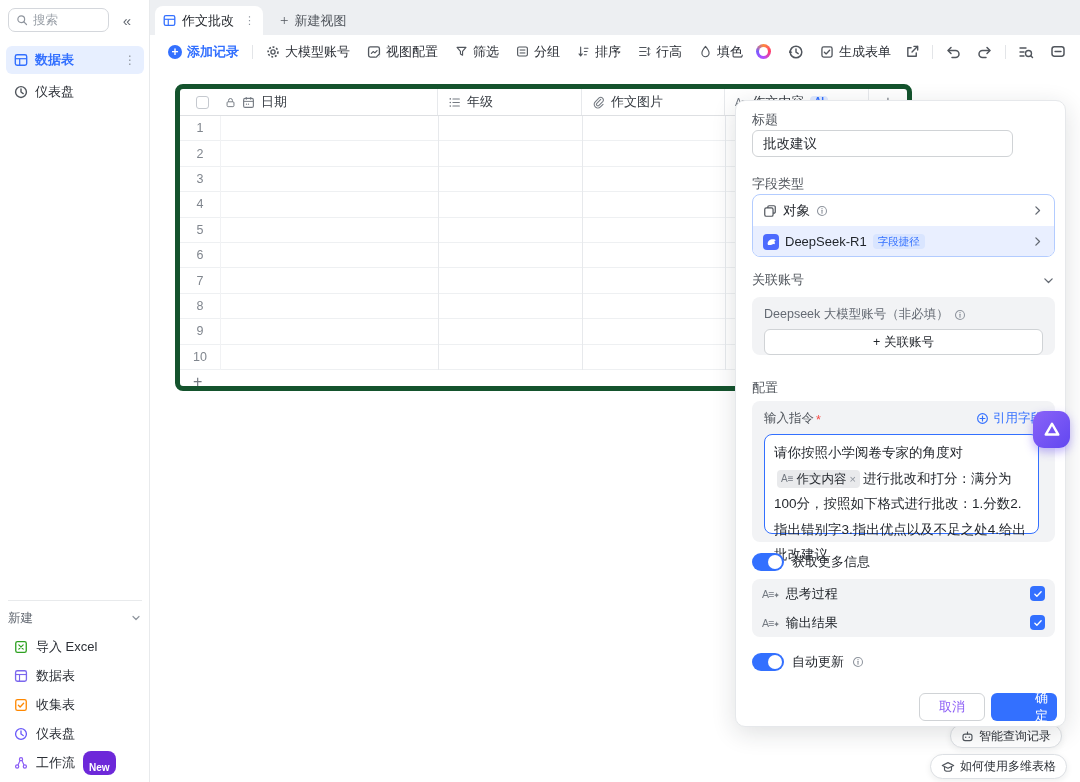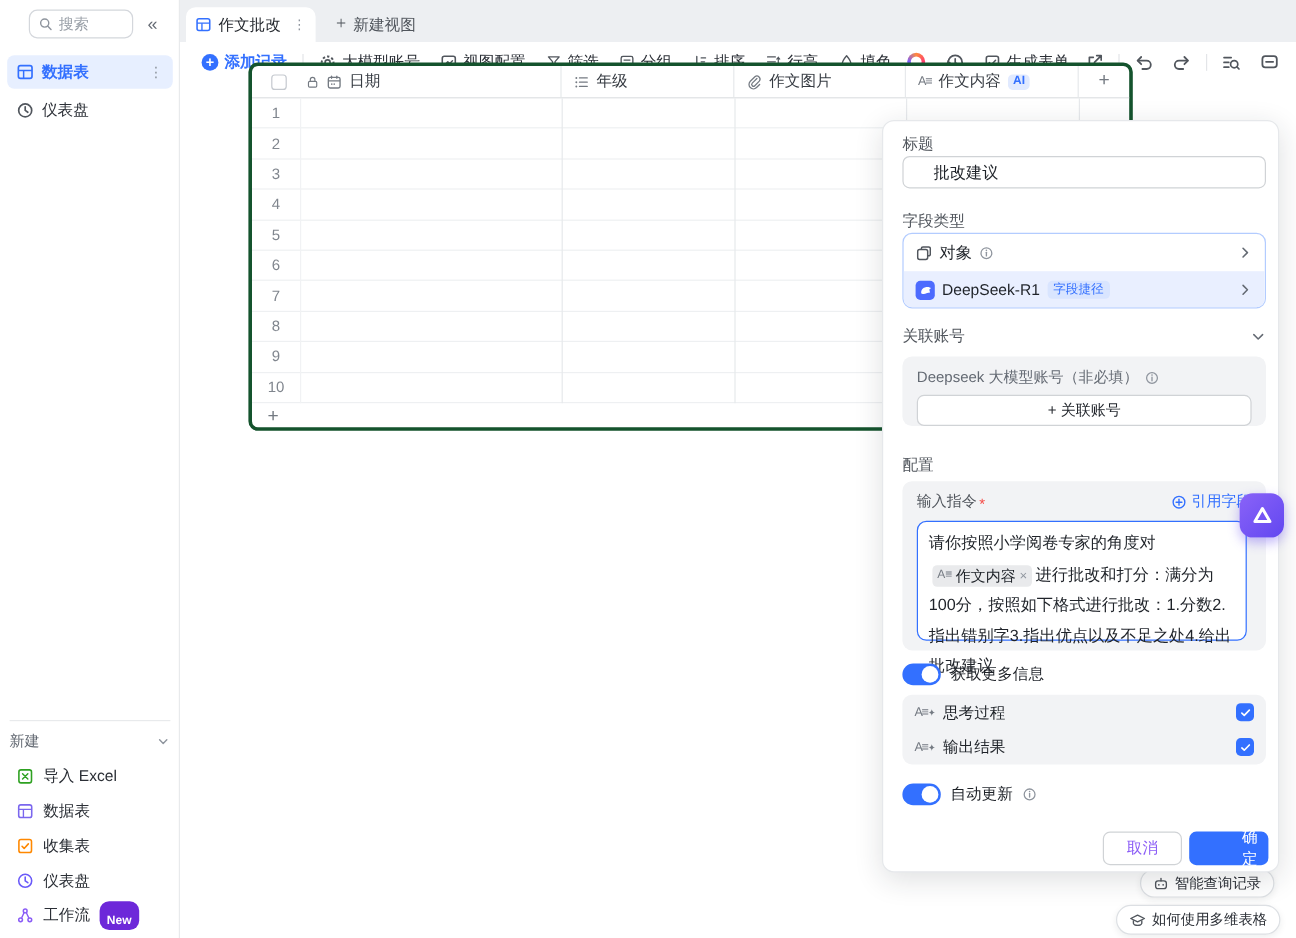--- a/index.html
+++ b/index.html
@@ -3,21 +3,21 @@
 <meta charset="utf-8">
 <style>
   * { margin:0; padding:0; box-sizing:border-box; }
   html,body { width:1080px; height:782px; overflow:hidden; }
   body { font-family:"Liberation Sans","DejaVu Sans",sans-serif; color:#1f2329; background:#fff; }
   #root { position:relative; width:1080px; height:782px; background:#fff; overflow:hidden; }
   svg { display:block; }
 
   
   .sidebar { position:absolute; left:0; top:0; width:150px; height:782px; background:#fff; border-right:1px solid #e8eaec; z-index:3; }
-  .search-box { position:absolute; left:24px; top:8px; width:87px; height:24px; border:1px solid #d4d7dc; border-radius:7px; display:flex; align-items:center; padding:0 7px; gap:5px; background:#fff; }
+  .search-box { position:absolute; left:8px; top:8px; width:101px; height:24px; border:1px solid #d4d7dc; border-radius:7px; display:flex; align-items:center; padding:0 7px; gap:5px; background:#fff; }
   .search-box input { border:none; outline:none; width:60px; font-size:12.5px; color:#1f2329; background:transparent; font-family:inherit; }
   .search-box input::placeholder { color:#9aa0a8; }
   .collapse-btn { position:absolute; left:116px; top:9px; width:22px; height:22px; display:flex; align-items:center; justify-content:center; color:#646a73; font-size:15px; cursor:pointer; }
   .nav-item { position:absolute; left:6px; width:138px; height:28px; border-radius:6px; display:flex; align-items:center; padding:0 8px; gap:7px; font-size:13px; color:#2b2f36; cursor:pointer; }
   .nav-item.active { background:#e7efff; color:#3370ff; font-weight:bold; }
   .nav-item .more-dots { margin-left:auto; color:#8f959e; font-weight:normal; font-size:12px; letter-spacing:0; }
   .side-divider { position:absolute; left:8px; top:600px; width:134px; height:1px; background:#e8eaec; }
   .new-section-head { position:absolute; left:8px; top:606px; width:134px; height:24px; display:flex; align-items:center; font-size:12.5px; color:#646a73; }
   .new-section-head .chev { margin-left:auto; }
   .new-list { position:absolute; left:6px; top:632px; width:138px; }
@@ -35,38 +35,38 @@
   .toolbar { position:absolute; left:0; top:35px; right:0; height:33px; background:#fff; display:flex; align-items:center; }
   .tb-item { display:flex; align-items:center; gap:5px; font-size:13px; color:#2b2f36; cursor:pointer; white-space:nowrap; }
   .tb-item .ic { color:#51565d; }
   .tb-sep { width:1px; height:14px; background:#e3e5e8; }
   .add-record { color:#3370ff; font-weight:bold; }
   .plus-circle { width:14px; height:14px; border-radius:50%; background:#3370ff; color:#fff; display:flex; align-items:center; justify-content:center; font-size:12px; font-weight:bold; line-height:1; }
   .grad-ring { width:15px; height:15px; border-radius:50%; background:conic-gradient(#ff8a3d,#ff3d6e,#b44cff,#7a5cff,#ff8a3d); position:relative; cursor:pointer; }
   .grad-ring::after { content:""; position:absolute; inset:3px; background:#fff; border-radius:50%; }
 
   
-  .grid-table { position:absolute; left:25px; top:52px; width:737px; height:307px; border:3px solid #14532d; border-radius:8px; background:#fff;margin-left:32px; }
+  .grid-table { position:absolute; left:25px; top:84px; width:737px; height:307px; border:5px solid #14532d; border-radius:8px; background:#fff; }
   .ghead { display:flex; height:27px; border-bottom:1px solid #dee0e3; }
   .hcell { display:flex; align-items:center; gap:6px; padding:0 10px; font-size:13px; color:#363b42; border-right:1px solid #e7e9ec; cursor:pointer; }
   .hcell:last-child { border-right:none; justify-content:center; color:#747a82; font-size:16px; }
   .hcell .hicon { color:#747a82; display:flex; }
   .hcheckbox { width:13px; height:13px; border:1.5px solid #c5c9cf; border-radius:3px; margin-left:6px; margin-right:10px; flex:none; cursor:pointer; }
   .ai-badge { background:#e1eaff; color:#3370ff; font-size:10px; font-weight:bold; border-radius:4px; padding:1.5px 4px; line-height:1; }
   .gbody { position:relative; }
   .trow { height:25.4px; border-bottom:1px solid #eef0f2; display:flex; align-items:center; cursor:pointer; }
   .rnum { width:40px; text-align:center; font-size:12.5px; color:#80868e; }
   .vline { position:absolute; top:0; bottom:0; width:1px; background:#edeef0; }
   .addrow { height:25px; display:flex; align-items:center; padding-left:13px; color:#747a82; font-size:16px; cursor:pointer; }
 
   
   .panel { position:absolute; left:735px; top:100px; width:331px; height:627px; background:#fff; border:1px solid #e6e8eb; border-radius:10px; box-shadow:0 6px 24px rgba(31,35,41,.14); z-index:5; padding:0 12px 0 16px; }
   .p-label { font-size:13px; color:#51565d; }
   .lbl-title { position:absolute; left:16px; top:10px; }
-  .title-input { position:absolute; left:16px; top:29px; width:303px; height:27px; border:1px solid #d0d3d6; border-radius:6px; padding:0 25px; font-size:13.5px; color:#1f2329; outline:none; font-family:Liberation Serif, serif; background:#fff; }
+  .title-input { position:absolute; left:16px; top:29px; width:261px; height:27px; border:1px solid #d0d3d6; border-radius:6px; padding:0 10px; font-size:13.5px; color:#1f2329; outline:none; font-family:Liberation Serif, serif; background:#fff; }
   .lbl-ftype { position:absolute; left:16px; top:74px; }
   .type-box { position:absolute; left:16px; top:93px; width:303px; height:63px; border:1px solid #b3ccff; border-radius:8px; overflow:hidden; background:#fff; }
   .type-row { height:31px; display:flex; align-items:center; padding:0 10px; gap:6px; font-size:13.5px; cursor:pointer; }
   .type-row.model { background:#e9efff; height:31px; font-size:13px; }
   .type-row .chev { margin-left:auto; }
   .ds-logo { width:16px; height:16px; border-radius:4px; background:#4d6bfe; display:flex; align-items:center; justify-content:center; flex:none; }
   .sc-badge { background:#d9e5ff; color:#3370ff; font-size:10.5px; border-radius:4px; padding:2px 5px; line-height:1; }
   .sec-head { position:absolute; left:16px; width:303px; display:flex; align-items:center; font-size:13px; color:#51565d; }
   .sec-head .chev { margin-left:auto; }
   .acct-box { position:absolute; left:16px; top:196px; width:303px; height:58px; background:#f2f3f5; border-radius:8px; padding:9px 12px; }

